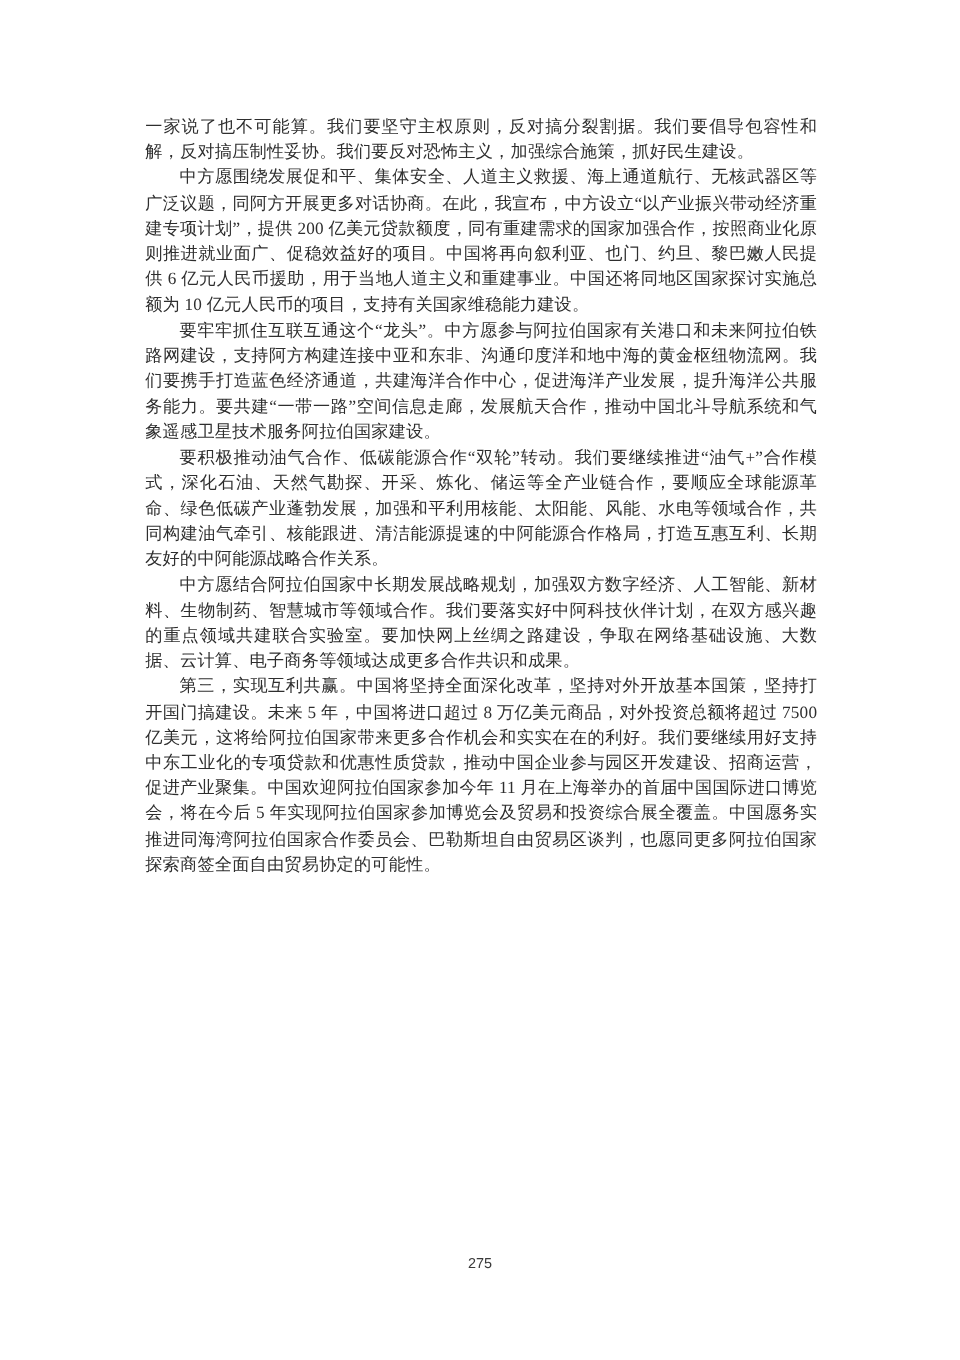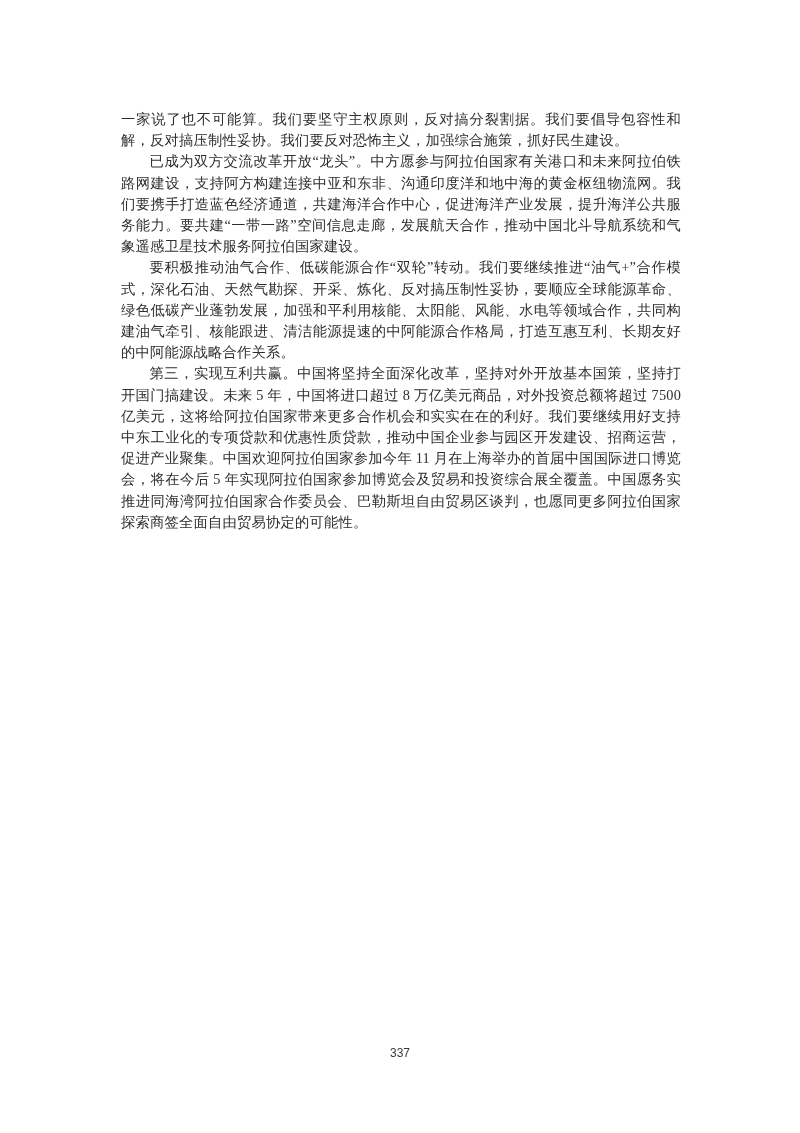--- a/index.html
+++ b/index.html
@@ -19,21 +19,20 @@
     position: absolute;
     inset: 0;
     background: #ffffff;
   }
   .doc-body {
     position: absolute;
     left: 121px;
     top: 96px;
     width: 560px;
     text-align: justify;
-    margin-top: 13px;
   }
   .doc-body p.para {
     margin: 0;
     padding: 0;
     font-size: 14.3px;
     line-height: 21.2px;
     letter-spacing: 0.2px;
     text-align: justify;
     text-justify: inter-ideograph;
     word-break: break-all;
@@ -51,18 +50,20 @@
     font-size: 12px;
     color: #3a3a3a;
   }
 </style>
 </head>
 <body>
 
 <div class="page">
   <div class="doc-body">
       <p class="para">一家说了也不可能算。我们要坚守主权原则，反对搞分裂割据。我们要倡导包容性和解，反对搞压制性妥协。我们要反对恐怖主义，加强综合施策，抓好民生建设。</p>
-      <p class="para indent">已成为双方交流改革开放“龙头”。中方愿参与阿拉伯国家有关港口和未来阿拉伯铁路网建设，支持阿方构建连接中亚和东非、沟通印度洋和地中海的黄金枢纽物流网。我们要携手打造蓝色经济通道，共建海洋合作中心，促进海洋产业发展，提升海洋公共服务能力。要共建“一带一路”空间信息走廊，发展航天合作，推动中国北斗导航系统和气象遥感卫星技术服务阿拉伯国家建设。</p>
-      <p class="para indent">要积极推动油气合作、低碳能源合作“双轮”转动。我们要继续推进“油气+”合作模式，深化石油、天然气勘探、开采、炼化、反对搞压制性妥协，要顺应全球能源革命、绿色低碳产业蓬勃发展，加强和平利用核能、太阳能、风能、水电等领域合作，共同构建油气牵引、核能跟进、清洁能源提速的中阿能源合作格局，打造互惠互利、长期友好的中阿能源战略合作关系。</p>
+      <p class="para indent">中方愿围绕发展促和平、集体安全、人道主义救援、海上通道航行、无核武器区等广泛议题，同阿方开展更多对话协商。在此，我宣布，中方设立“以产业振兴带动经济重建专项计划”，提供 200 亿美元贷款额度，同有重建需求的国家加强合作，按照商业化原则推进就业面广、促稳效益好的项目。中国将再向叙利亚、也门、约旦、黎巴嫩人民提供 6 亿元人民币援助，用于当地人道主义和重建事业。中国还将同地区国家探讨实施总额为 10 亿元人民币的项目，支持有关国家维稳能力建设。</p>
+      <p class="para indent">要牢牢抓住互联互通这个“龙头”。中方愿参与阿拉伯国家有关港口和未来阿拉伯铁路网建设，支持阿方构建连接中亚和东非、沟通印度洋和地中海的黄金枢纽物流网。我们要携手打造蓝色经济通道，共建海洋合作中心，促进海洋产业发展，提升海洋公共服务能力。要共建“一带一路”空间信息走廊，发展航天合作，推动中国北斗导航系统和气象遥感卫星技术服务阿拉伯国家建设。</p>
+      <p class="para indent">要积极推动油气合作、低碳能源合作“双轮”转动。我们要继续推进“油气+”合作模式，深化石油、天然气勘探、开采、炼化、储运等全产业链合作，要顺应全球能源革命、绿色低碳产业蓬勃发展，加强和平利用核能、太阳能、风能、水电等领域合作，共同构建油气牵引、核能跟进、清洁能源提速的中阿能源合作格局，打造互惠互利、长期友好的中阿能源战略合作关系。</p>
+      <p class="para indent">中方愿结合阿拉伯国家中长期发展战略规划，加强双方数字经济、人工智能、新材料、生物制药、智慧城市等领域合作。我们要落实好中阿科技伙伴计划，在双方感兴趣的重点领域共建联合实验室。要加快网上丝绸之路建设，争取在网络基础设施、大数据、云计算、电子商务等领域达成更多合作共识和成果。</p>
       <p class="para indent">第三，实现互利共赢。中国将坚持全面深化改革，坚持对外开放基本国策，坚持打开国门搞建设。未来 5 年，中国将进口超过 8 万亿美元商品，对外投资总额将超过 7500 亿美元，这将给阿拉伯国家带来更多合作机会和实实在在的利好。我们要继续用好支持中东工业化的专项贷款和优惠性质贷款，推动中国企业参与园区开发建设、招商运营，促进产业聚集。中国欢迎阿拉伯国家参加今年 11 月在上海举办的首届中国国际进口博览会，将在今后 5 年实现阿拉伯国家参加博览会及贸易和投资综合展全覆盖。中国愿务实推进同海湾阿拉伯国家合作委员会、巴勒斯坦自由贸易区谈判，也愿同更多阿拉伯国家探索商签全面自由贸易协定的可能性。</p>
     </div>
-  <div class="page-number">337</div>
+  <div class="page-number">275</div>
 </div>
 
 </body></html>

